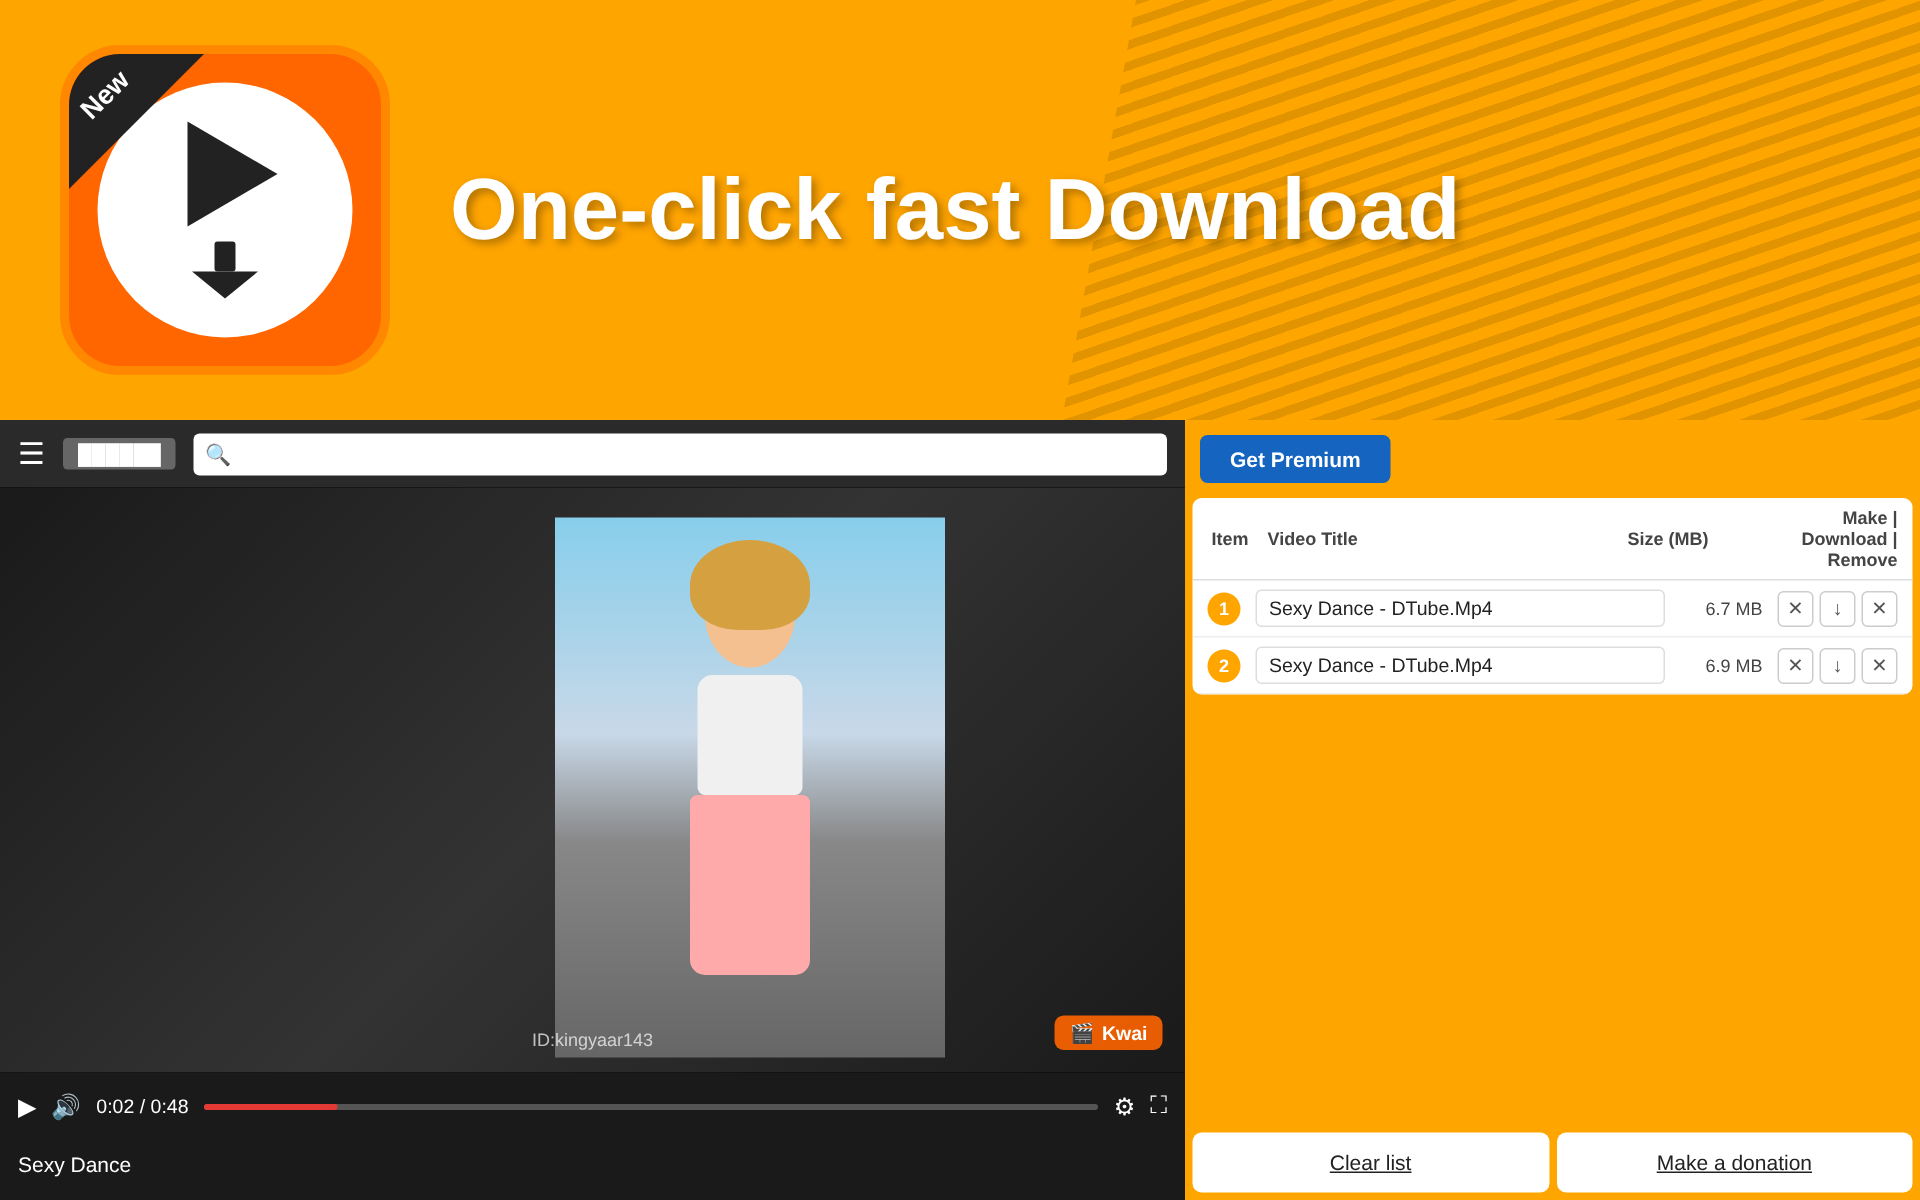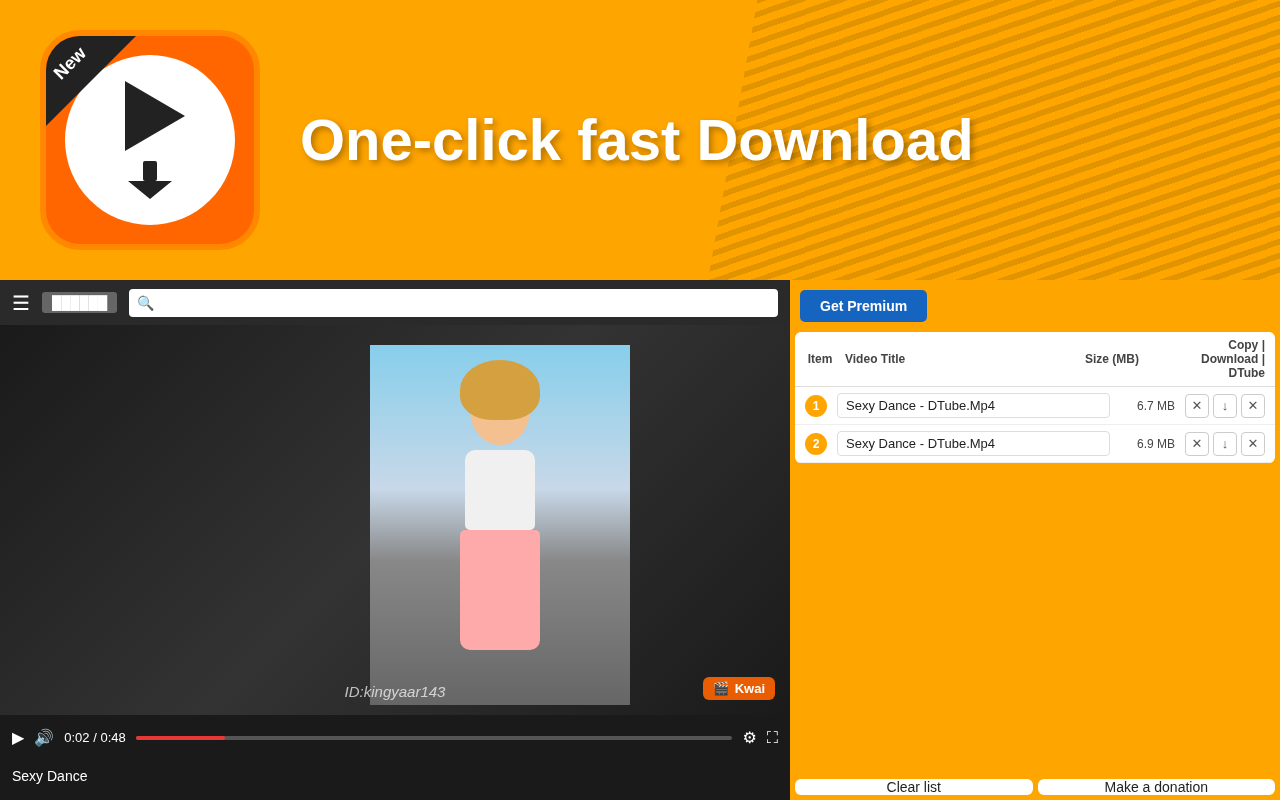--- a/index.html
+++ b/index.html
@@ -291,22 +291,21 @@
       align-items: center;
       gap: 5px;
     }
 
     .id-watermark {
       position: absolute;
       bottom: 15px;
       left: 50%;
       transform: translateX(-50%);
       color: rgba(255,255,255,0.7);
-      font-size: 15px;
-      font-style: italic;
+      font-size: 12px;
     }
 
     .video-controls {
       height: 45px;
       background: #1a1a1a;
       display: flex;
       align-items: center;
       padding: 0 12px;
       gap: 10px;
     }
@@ -477,26 +476,28 @@
       bottom: 0;
       left: 0;
       right: 0;
       display: flex;
       gap: 5px;
       padding: 5px;
     }
 
     .footer-btn {
       flex: 1;
+      padding: 12px;
       background: white;
       border: none;
       border-radius: 6px;
       font-size: 14px;
       cursor: pointer;
       color: #222;
+      text-decoration: underline;
     }
 
     
     .side-list {
       position: absolute;
       left: 790px;
       top: 280px;
       width: 490px;
       height: 520px;
       background: #1a1a1a;
@@ -664,21 +665,21 @@
       
       <button class="get-premium-btn">Get Premium</button>
 
       
       <div class="download-table">
 
         <div class="download-table-header">
           <div class="col-item">Item</div>
           <div class="col-title">Video Title</div>
           <div class="col-size">Size (MB)</div>
-          <div class="col-actions">Copy | Download | DTube</div>
+          <div class="col-actions">Make | Download | Remove</div>
         </div>
 
         <div class="download-table-scroll">
 
           <div class="download-row">
             <div class="row-num">1</div>
             <div class="row-title">Sexy Dance - DTube.Mp4</div>
             <div class="row-size">6.7 MB</div>
             <div class="row-actions">
               <button class="action-btn">✕</button>

